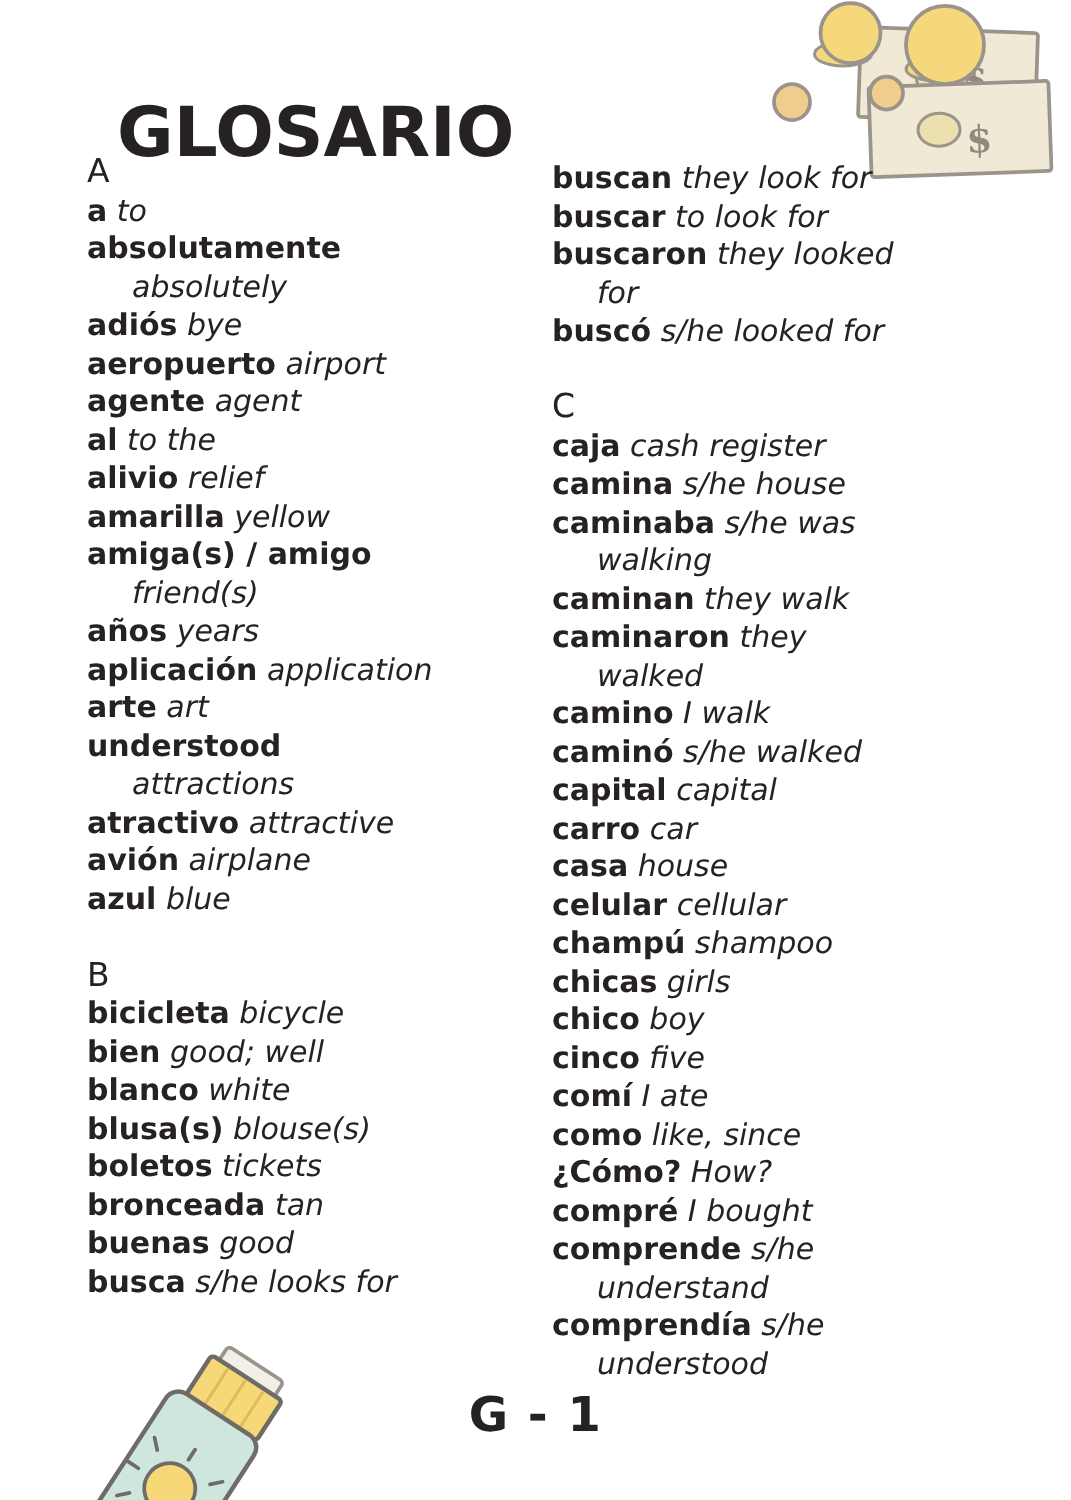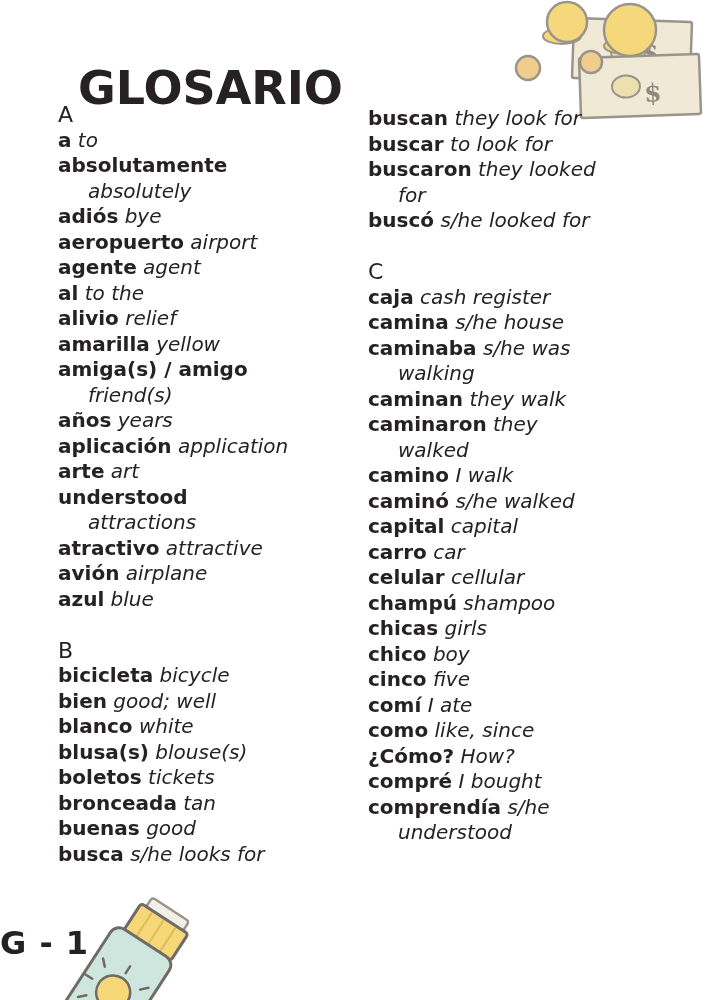--- a/index.html
+++ b/index.html
@@ -34,20 +34,21 @@
   .entry {
     padding-left: 30px;
     text-indent: -30px;
   }
   .term  { font-weight: 700; }
   .trans { font-style: italic; font-weight: 400; }
   .pagenum {
     position: absolute;
     left: 0; right: 0;
     top: 924px;
+    text-align: center;
     font-size: 32px;
     font-weight: 600;
     letter-spacing: 1px;
   }
   .money {
     position: absolute;
     left: 498px;
     top: 0px;
     width: 210px;
     height: 128px;
@@ -136,29 +137,31 @@
         <div class="letter">C</div>
         <div class="entry"><span class="term">caja</span> <span class="trans">cash register</span></div>
         <div class="entry"><span class="term">camina</span> <span class="trans">s/he house</span></div>
         <div class="entry"><span class="term">caminaba</span> <span class="trans">s/he was walking</span></div>
         <div class="entry"><span class="term">caminan</span> <span class="trans">they walk</span></div>
         <div class="entry"><span class="term">caminaron</span> <span class="trans">they walked</span></div>
         <div class="entry"><span class="term">camino</span> <span class="trans">I walk</span></div>
         <div class="entry"><span class="term">caminó</span> <span class="trans">s/he walked</span></div>
         <div class="entry"><span class="term">capital</span> <span class="trans">capital</span></div>
         <div class="entry"><span class="term">carro</span> <span class="trans">car</span></div>
+        <div class="entry"><span class="term">casa</span> <span class="trans">house</span></div>
         <div class="entry"><span class="term">celular</span> <span class="trans">cellular</span></div>
         <div class="entry"><span class="term">champú</span> <span class="trans">shampoo</span></div>
         <div class="entry"><span class="term">chicas</span> <span class="trans">girls</span></div>
         <div class="entry"><span class="term">chico</span> <span class="trans">boy</span></div>
         <div class="entry"><span class="term">cinco</span> <span class="trans">five</span></div>
         <div class="entry"><span class="term">comí</span> <span class="trans">I ate</span></div>
         <div class="entry"><span class="term">como</span> <span class="trans">like, since</span></div>
         <div class="entry"><span class="term">¿Cómo?</span> <span class="trans">How?</span></div>
         <div class="entry"><span class="term">compré</span> <span class="trans">I bought</span></div>
+        <div class="entry"><span class="term">comprende</span> <span class="trans">s/he understand</span></div>
         <div class="entry"><span class="term">comprendía</span> <span class="trans">s/he understood</span></div>
       </div>
     </div>
 
   <div class="pagenum">G - 1</div>
 
   <svg class="bottle" viewBox="0 0 200 115" aria-hidden="true">
     <g transform="rotate(33 75 120)">
       <rect x="56" y="4" width="44" height="13" rx="3" class="outline" stroke-width="2.5" fill="#f2efe9"></rect>
       <rect x="50" y="15" width="56" height="32" rx="3" class="outline-dark" stroke-width="3" fill="#f6d878"></rect>

